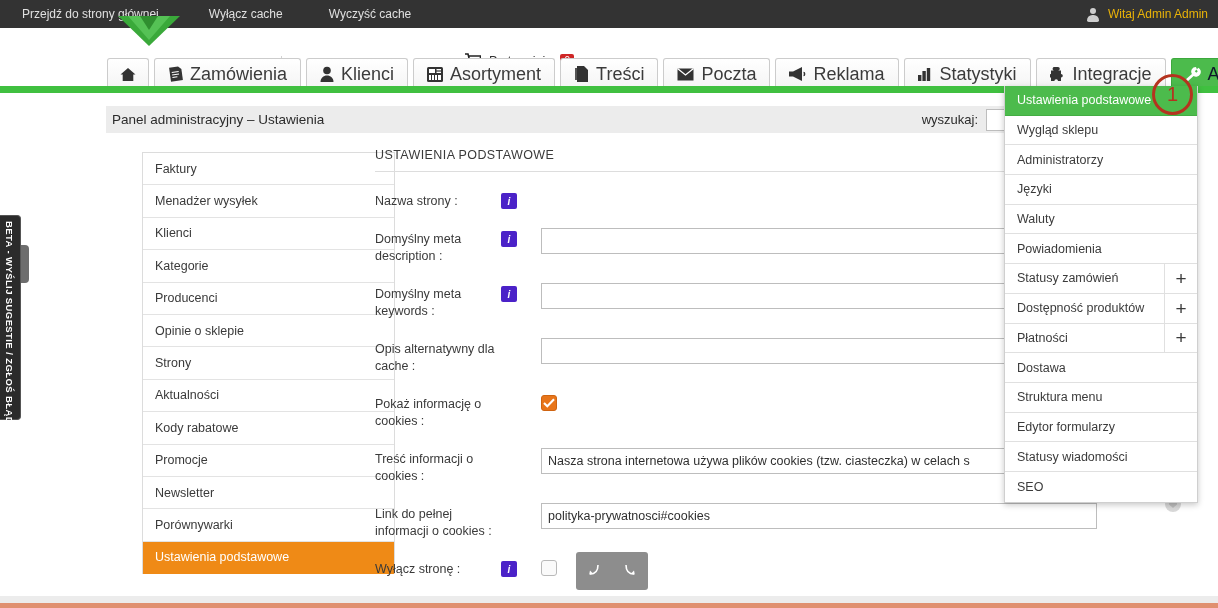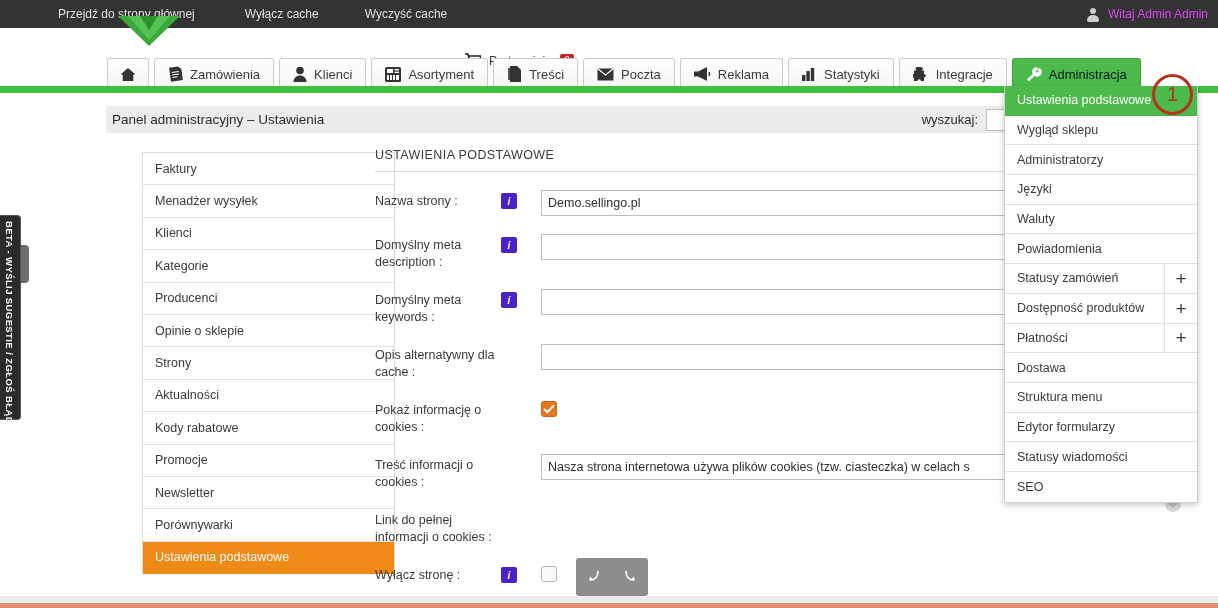--- a/index.html
+++ b/index.html
@@ -15,24 +15,24 @@
   
   .topbar {
     position: absolute; top: 0; left: 0; width: 1218px; height: 28px;
     background: #333333; color: #e8e8e8;
   }
   .topbar-links { position: absolute; left: 22px; top: 0; height: 28px; display: flex; align-items: center; gap: 0; }
   .topbar-links a {
     color: #e0e0e0; text-decoration: none; font-size: 12px;
     padding: 0 28px 0 0; margin-right: 18px; white-space: nowrap;
   }
-  .topbar-links a:first-child { margin-right: 22px; margin-left: 36px; }
+  .topbar-links a:first-child { margin-right: 22px; }
   .topbar-user {
     position: absolute; right: 10px; top: 0; height: 28px;
-    display: flex; align-items: center; gap: 10px; font-size: 12px; color: #d946ef;
+    display: flex; align-items: center; gap: 10px; font-size: 12px; color: #eab308;
   }
   .user-icon { display:inline-block; width: 11px; height: 13px; position: relative; }
   .user-icon::before { content:""; position:absolute; left:3px; top:0; width:6px; height:6px; border-radius:50%; background:#cfcfcf; }
   .user-icon::after { content:""; position:absolute; left:0; top:7px; width:12px; height:7px; border-radius: 6px 6px 2px 2px; background:#cfcfcf; }
 
   
   .logo-row { position: absolute; top: 28px; left: 0; width: 1218px; height: 30px; background:#fff; }
   .logo-mark {
     position:absolute; left:118px; top:-12px; width:62px; height:38px;
   }
@@ -66,21 +66,21 @@
   
   .navtabs {
     position: absolute; top: 56px; left: 0; width: 1218px; height: 33px;
     display: flex; align-items: flex-end; padding-left: 107px;
   }
   .navtab {
     height: 31px; display: flex; align-items: center; gap: 7px;
     padding: 0 13px; margin-right: 5px;
     border: 1px solid #cccccc; border-bottom: none;
     background: linear-gradient(to bottom, #ffffff 0%, #f4f4f4 100%);
-    border-radius: 3px 3px 0 0; font-size: 13px; color: #3b3b3b; cursor: pointer;
+    border-radius: 3px 3px 0 0; font-size: 18px; color: #3b3b3b; cursor: pointer;
     white-space: nowrap;
     justify-content: flex-end;
   }
   .navtab.home { padding: 0 12px; }
   .navtab.active {
     background: #4cbb4c; border-color: #3da83d; color: #0f172a; font-weight: normal;
   }
   .navtab svg { display:block; }
   .navbar-green {
     position: absolute; top: 86px; left: 0; width: 1218px; height: 7px; background: #40c040;
@@ -374,21 +374,20 @@
     <div class="side-item">Porównywarki</div>
     <div class="side-item active">Ustawienia podstawowe</div>
   </div>
 
   <div class="formpanel">
     <div class="form-title">USTAWIENIA PODSTAWOWE</div>
 
     <div class="form-row">
       <div class="form-label">Nazwa strony :</div>
       <div class="info-badge">i</div>
-      <div class="field">Demo.sellingo.pl</div>
     </div>
 
     <div class="form-row">
       <div class="form-label">Domyślny meta description :</div>
       <div class="info-badge">i</div>
       <div class="field"></div>
     </div>
 
     <div class="form-row">
       <div class="form-label">Domyślny meta keywords :</div>
@@ -416,20 +415,21 @@
 
     <div class="form-row">
       <div class="form-label">Treść informacji o cookies :</div>
       <div class="info-spacer"></div>
       <div class="field">Nasza strona internetowa używa plików cookies (tzw. ciasteczka) w celach s</div>
     </div>
 
     <div class="form-row">
       <div class="form-label">Link do pełnej informacji o cookies :</div>
       <div class="info-spacer"></div>
+      <div class="field">polityka-prywatnosci#cookies</div>
     </div>
 
     <div class="form-row">
       <div class="form-label">Wyłącz stronę :</div>
       <div class="info-badge">i</div>
       <div class="checkbox unchecked"></div>
       <div class="undo-widget">
         <span>
           <svg width="16" height="16" viewBox="0 0 16 16">
               <path d="M12 2c0 6-3 9-8 9" fill="none" stroke="#fff" stroke-width="1.6"></path>

